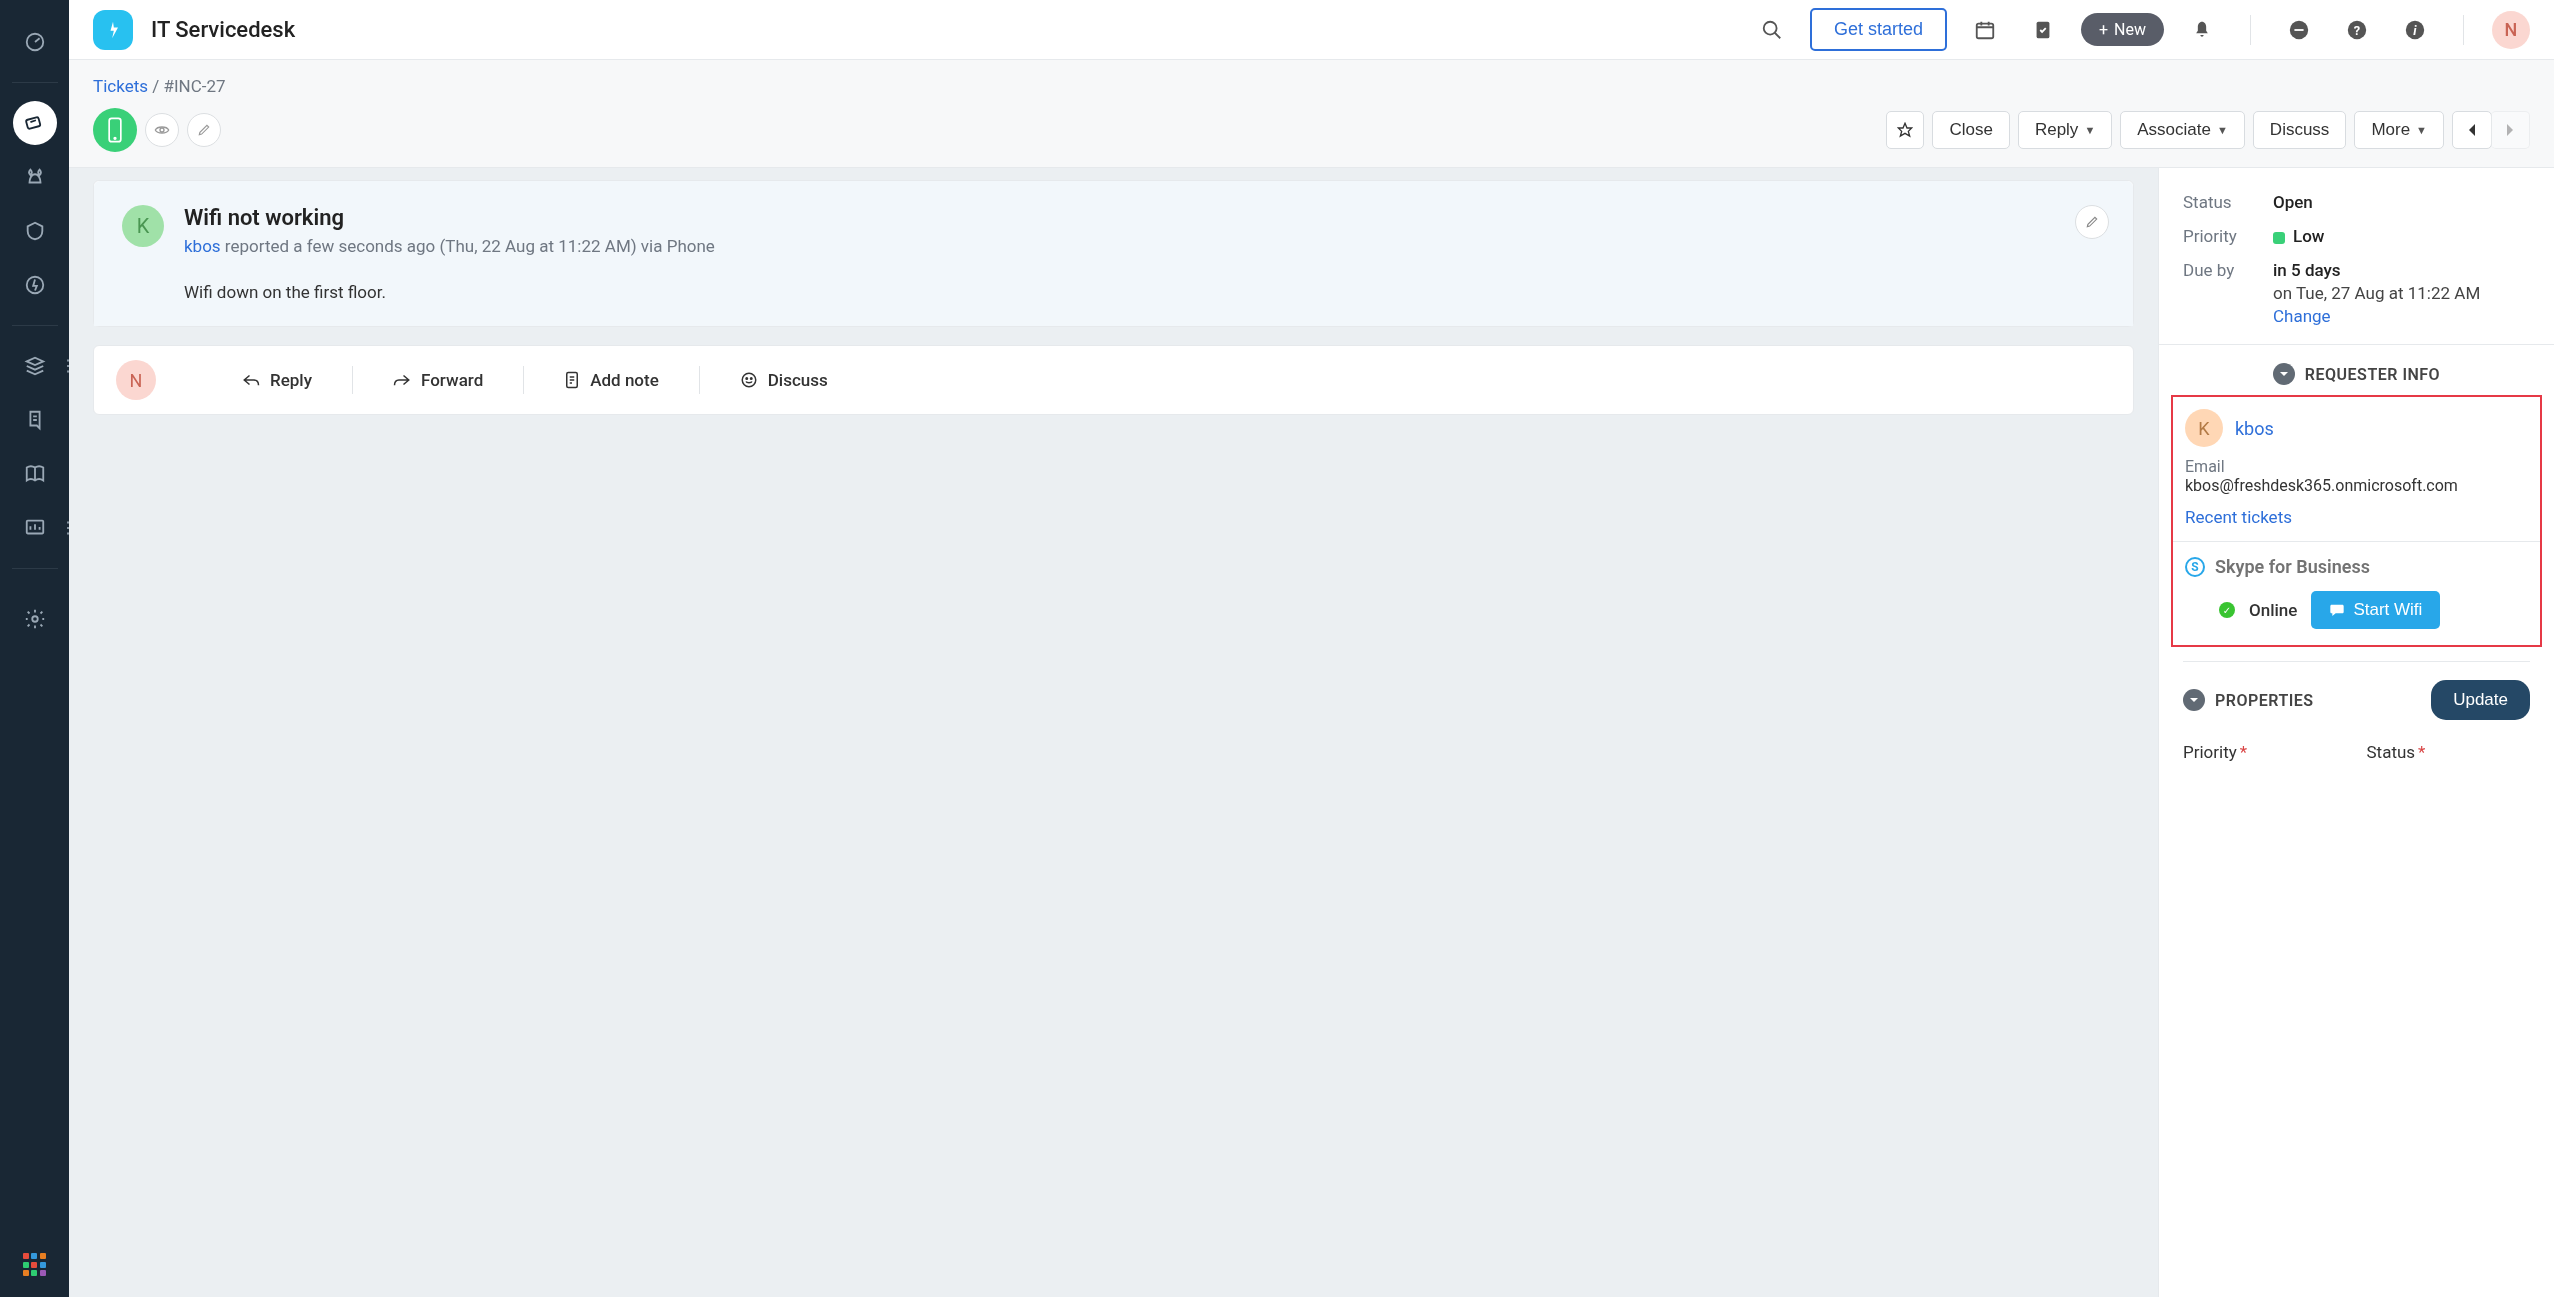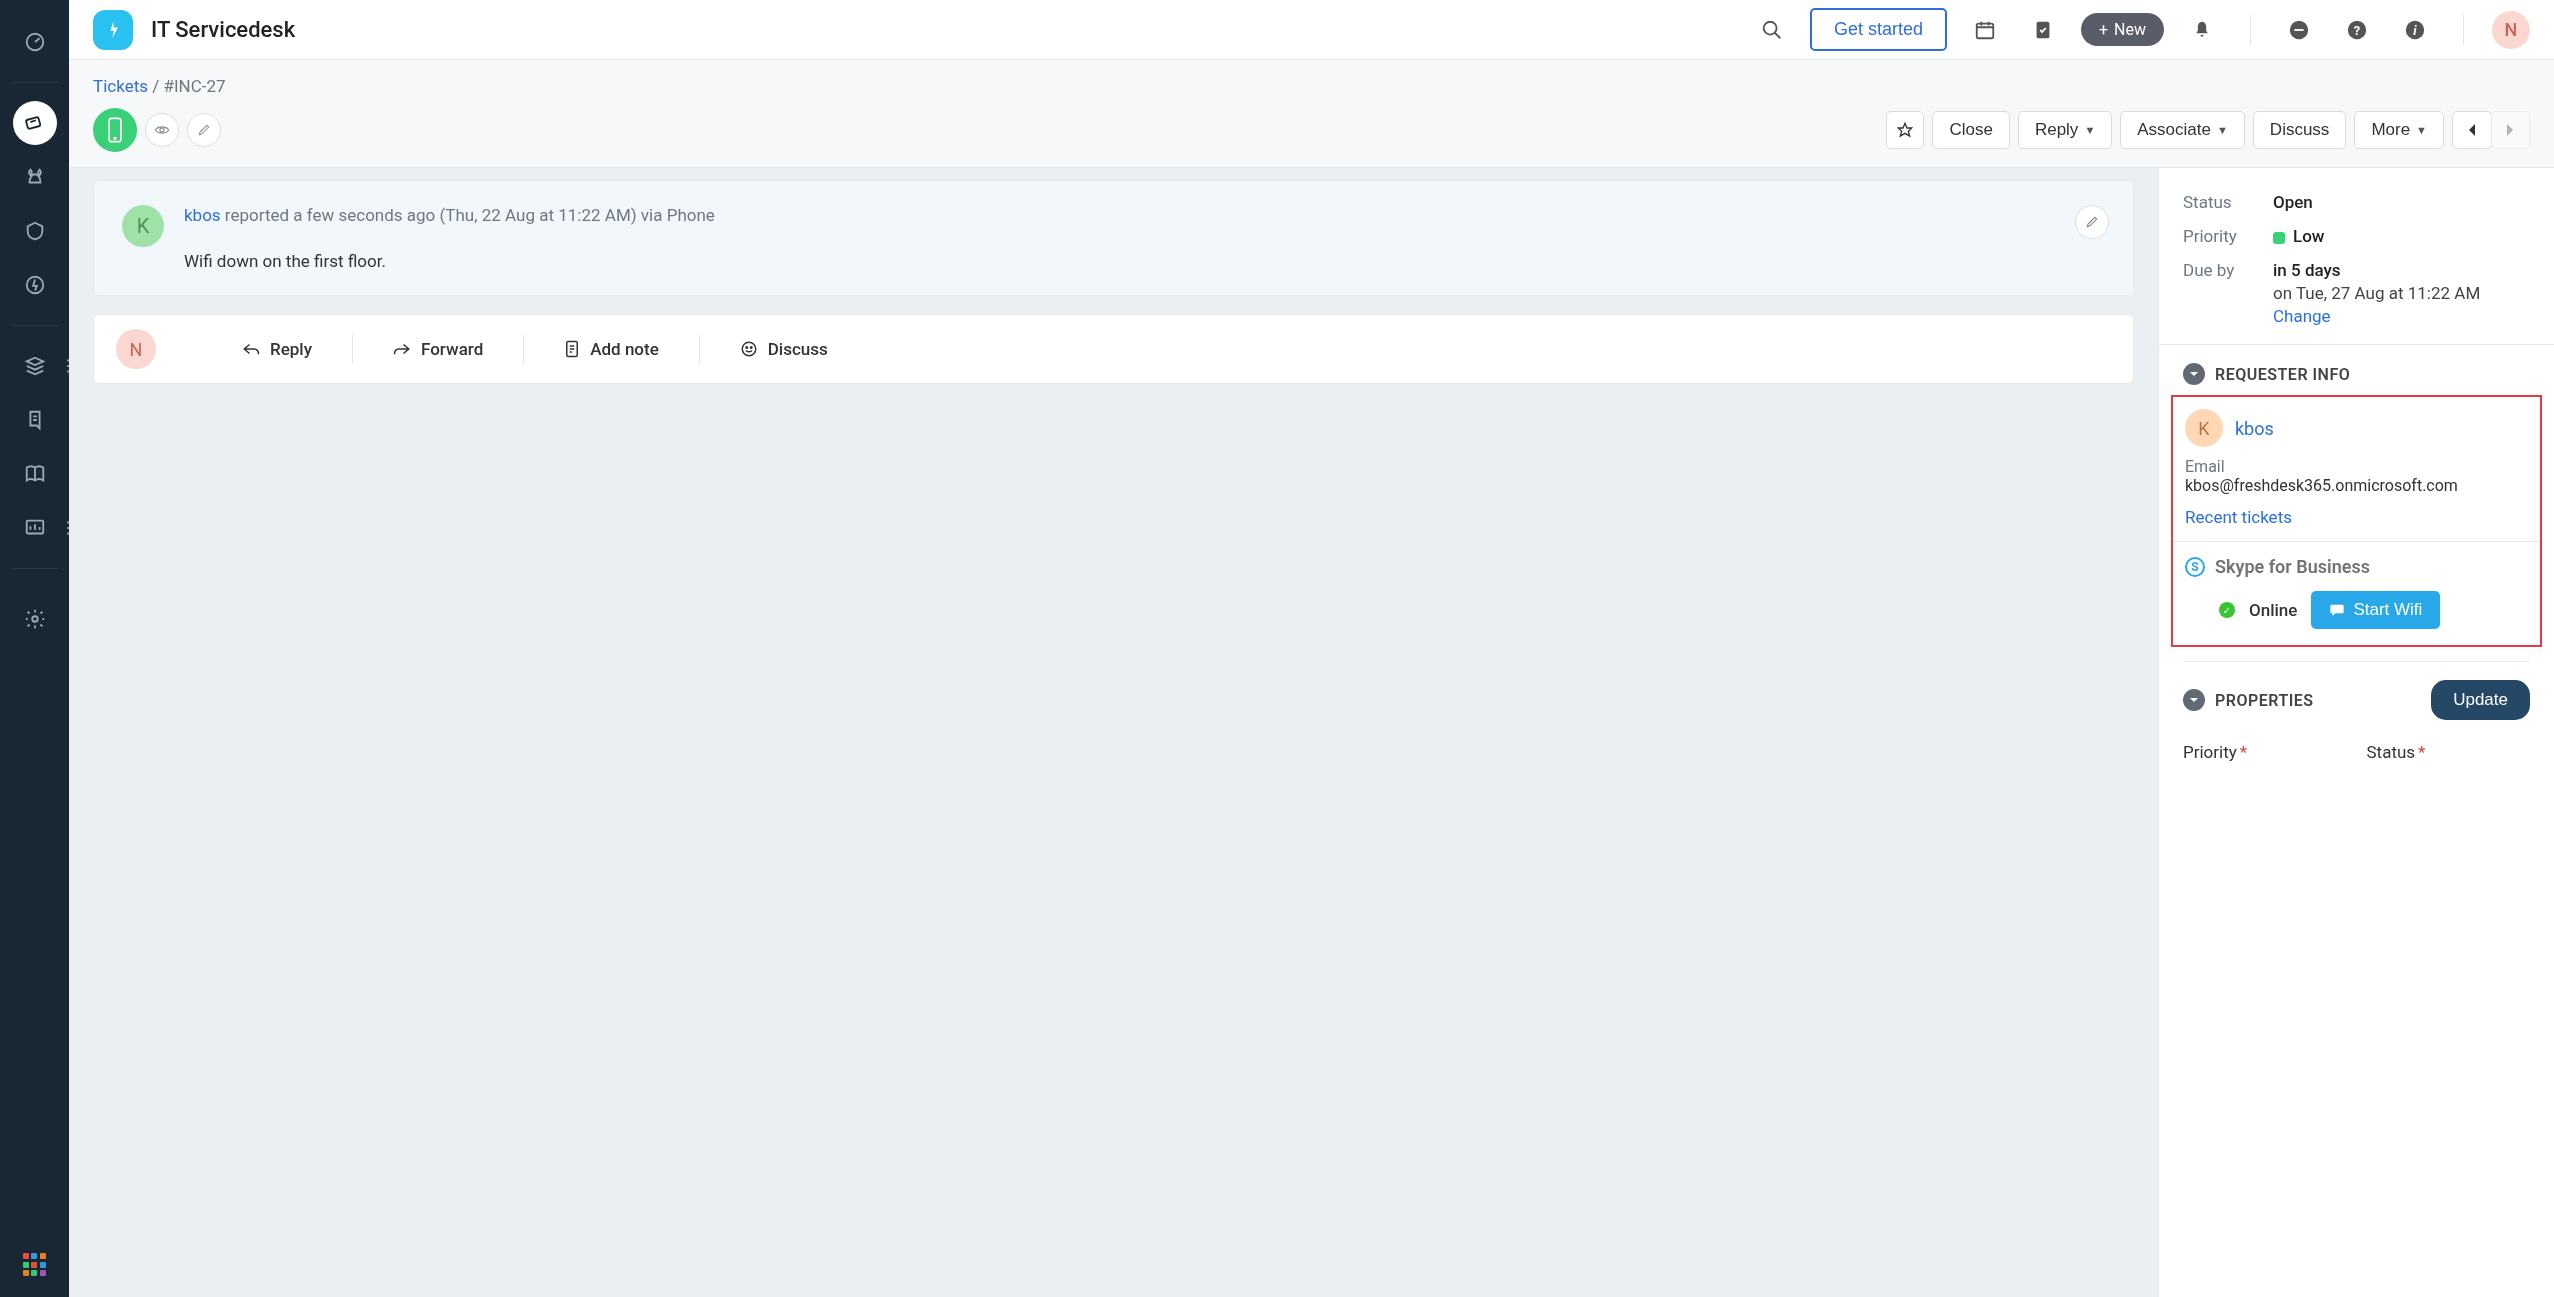--- a/index.html
+++ b/index.html
@@ -68,21 +68,21 @@
 
 .panel { padding: 24px 24px 18px 24px; border-bottom: 1px solid #e6e9ec; }
 .prop-row { display: flex; margin-bottom: 14px; font-size: 17px; }
 .prop-row .label { width: 90px; color: #6f7782; }
 .prop-row .val { color: #222; font-weight: 500; }
 .prio-dot { width: 12px; height: 12px; border-radius: 3px; background: #39d078; display: inline-block; margin-right: 8px; vertical-align: middle; }
 .due-sub { color: #222; font-weight: 500; }
 .due-date { color: #444; margin-top: 3px; }
 .change-link { color: #2e6fd9; cursor: pointer; margin-top: 3px; display: inline-block; }
 
-.section-header { display: flex; align-items: center; gap: 10px; padding: 18px 24px 10px 24px; font-size: 16px; font-weight: 600; color: #444; letter-spacing: 0.5px; }
+.section-header { display: flex; align-items: center; gap: 10px; padding: 18px 24px 10px 24px; font-size: 16px; font-weight: 600; color: #444; letter-spacing: 0.5px; justify-content: center; }
 .chev-circle { width: 22px; height: 22px; border-radius: 50%; background: #616a74; color: #fff; display: flex; align-items: center; justify-content: center; font-size: 12px; }
 
 .requester-box { margin: 0 12px 14px 12px; border: 2px solid #e63946; padding: 12px 12px 16px 12px; }
 .req-top { display: flex; align-items: center; gap: 12px; margin-bottom: 10px; }
 .req-avatar { width: 38px; height: 38px; border-radius: 50%; background: #ffd7b5; color: #b37a45; display: flex; align-items: center; justify-content: center; font-size: 18px; }
 .req-name { color: #2e6fd9; font-size: 18px; cursor: pointer; }
 .req-email-label { color: #6f7782; font-size: 16px; }
 .req-email { color: #333; font-size: 16px; margin-bottom: 12px; }
 .recent-link { color: #2e6fd9; font-size: 17px; margin-bottom: 14px; display: block; cursor: pointer; }
 .skype-row { display: flex; align-items: center; gap: 10px; margin-bottom: 14px; }
@@ -305,20 +305,21 @@
       </div>
     </div>
 
     <div class="content">
       <div class="left-col">
 
         <div class="card">
           <div class="ticket-head">
             <div class="ticket-avatar">K</div>
             <div style="flex:1;">
+              <div class="ticket-title">Wifi not working</div>
               <div class="ticket-meta">
                 <a href="#">kbos</a>
                 <span> </span>
                 <span>reported a few seconds ago (Thu, 22 Aug at 11:22 AM) via Phone</span>
               </div>
               <div class="ticket-body">Wifi down on the first floor.</div>
             </div>
             <div class="edit-circle">
               <svg width="14" height="14" viewBox="0 0 24 24" fill="none" stroke="currentColor" stroke-width="2">
                   <path d="M4 20 L8 19 L20 7 L17 4 L5 16 Z"></path>

